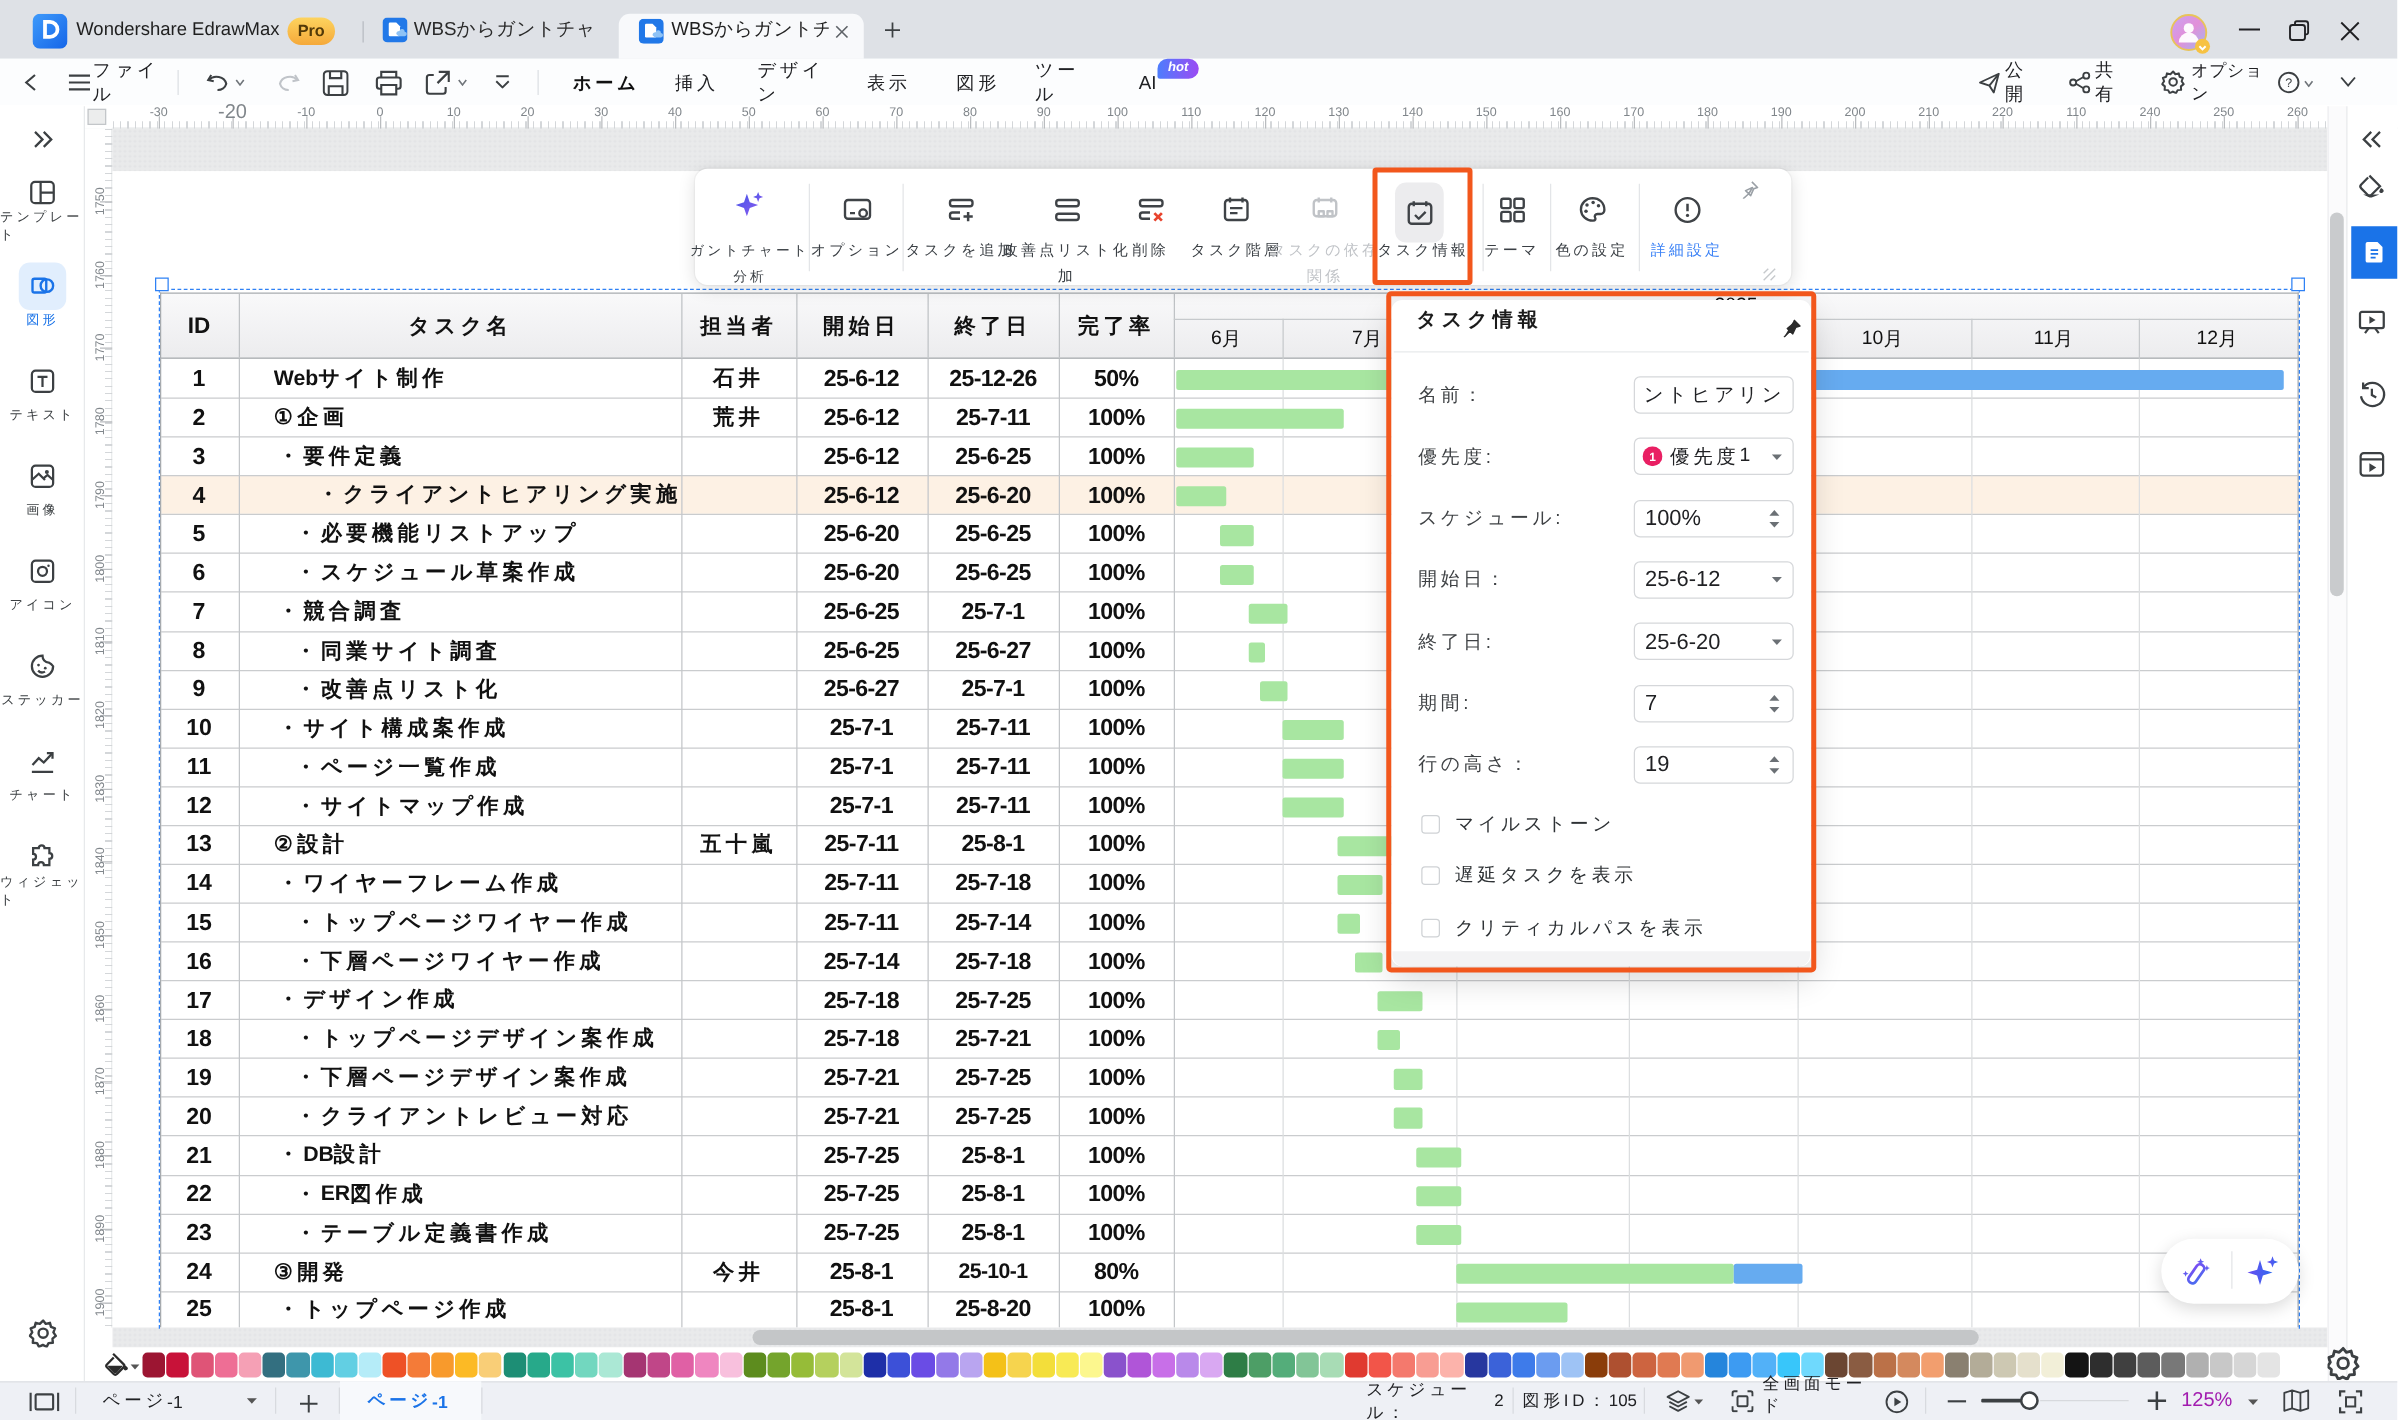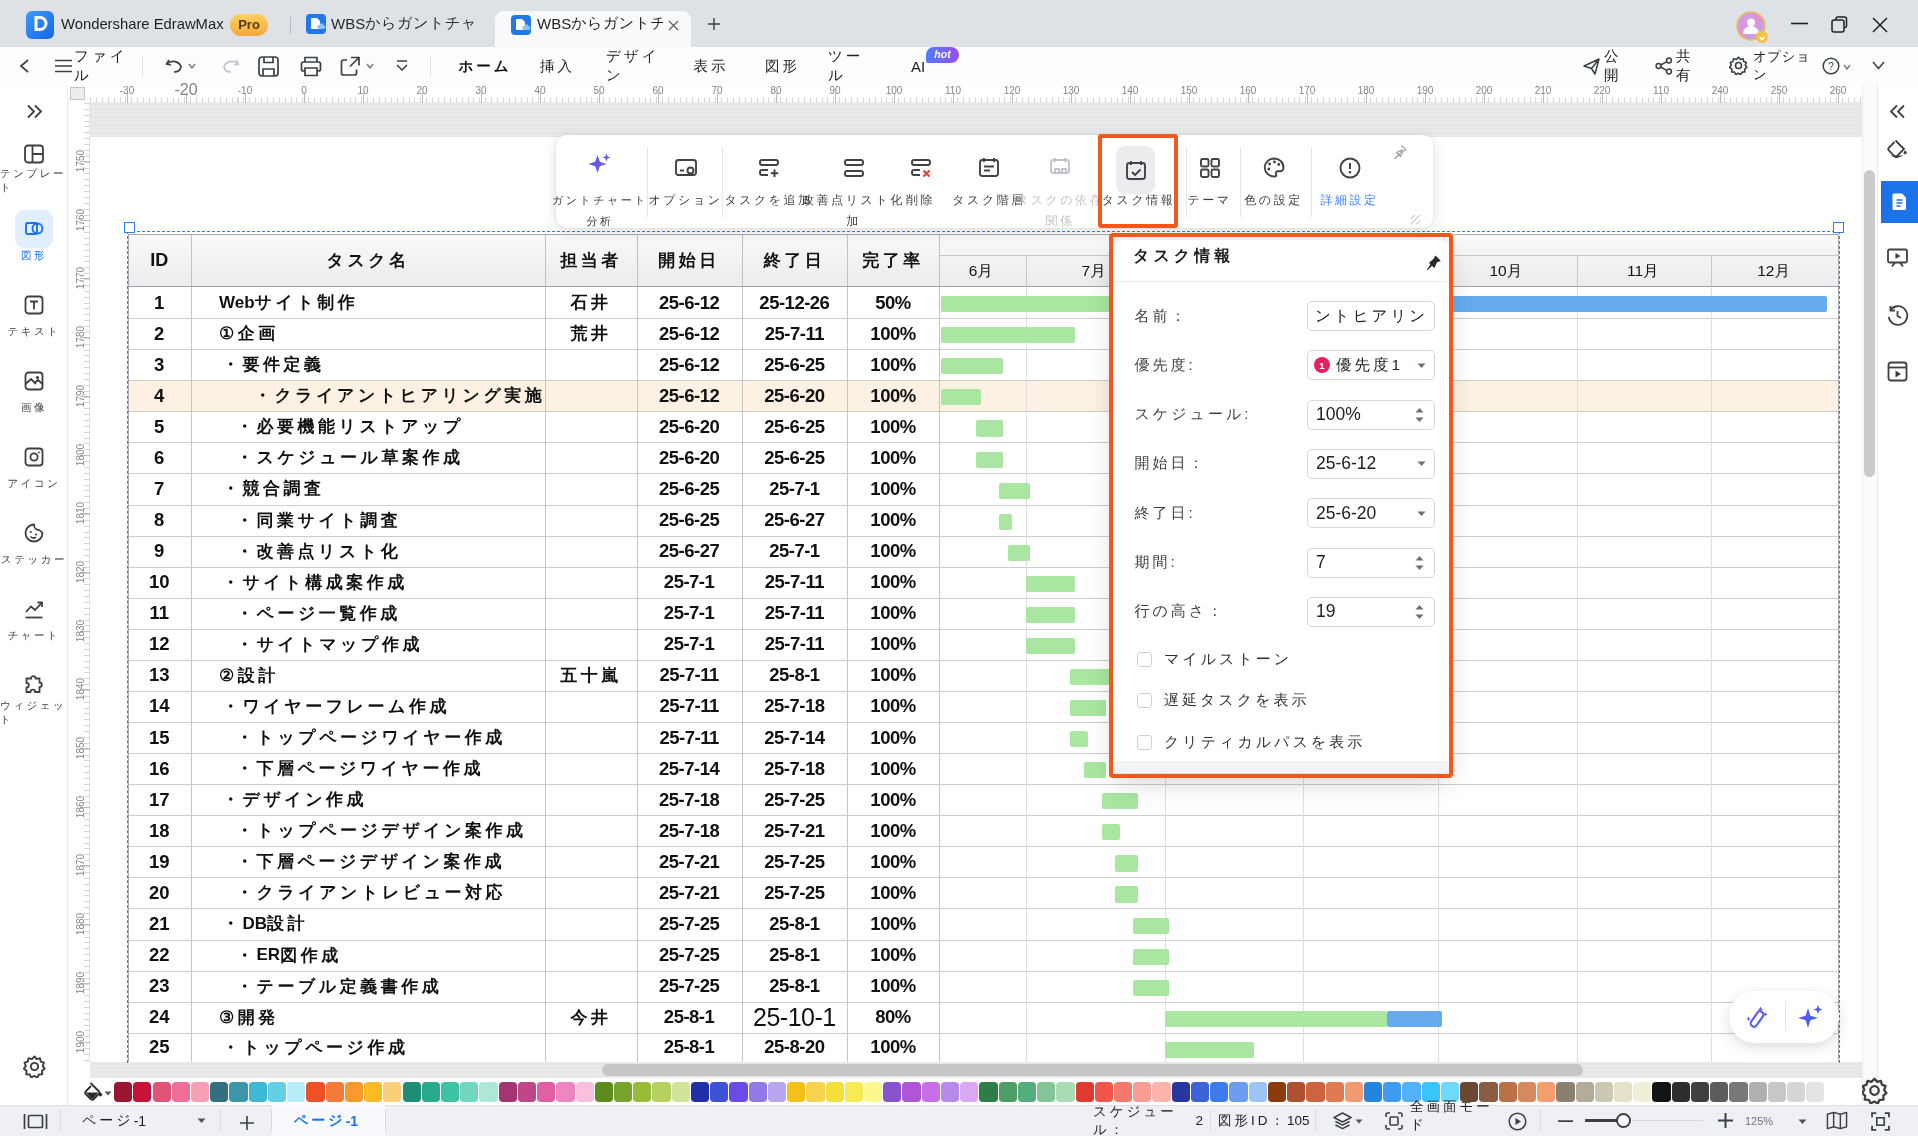--- a/index.html
+++ b/index.html
@@ -577,21 +577,21 @@
 <div class="a ctr" style="left:847.2px;top:970.5px;width:91.7px;height:31.1px;font-size:18.5px;color:#111;font-weight:700;letter-spacing:-0.5px">100%</div>
 <div class="a ctr" style="left:127.5px;top:1001.6px;width:63.5px;height:31.1px;font-size:18.5px;color:#111;font-weight:700">24</div>
 <div class="a ctr" style="left:219px;top:1001.6px;width:326.3px;height:31.1px;font-size:17px;color:#111;font-weight:700;justify-content:flex-start;white-space:nowrap;overflow:hidden">
     <span class="ls35">③</span> 
     <span class="ls35">開発</span>
   </div>
 <div class="a ctr" style="left:545.3px;top:1001.6px;width:91.3px;height:31.1px;font-size:17px;color:#111;font-weight:700">
     <span class="ls35">今井</span>
   </div>
 <div class="a ctr" style="left:636.6px;top:1001.6px;width:105px;height:31.1px;font-size:18.5px;color:#111;font-weight:700;letter-spacing:-0.5px">25-8-1</div>
-<div class="a ctr" style="left:741.6px;top:1001.6px;width:105.6px;height:31.1px;font-size:25px;color:#111;font-weight:400;letter-spacing:-0.5px">25-10-1</div>
+<div class="a ctr" style="left:741.6px;top:1001.6px;width:105.6px;height:31.1px;font-size:17px;color:#111;font-weight:700;letter-spacing:-0.5px">25-10-1</div>
 <div class="a ctr" style="left:847.2px;top:1001.6px;width:91.7px;height:31.1px;font-size:18.5px;color:#111;font-weight:700;letter-spacing:-0.5px">80%</div>
 <div class="a ctr" style="left:127.5px;top:1032.7px;width:63.5px;height:29.3px;font-size:18.5px;color:#111;font-weight:700">25</div>
 <div class="a ctr" style="left:222px;top:1032.7px;width:323.3px;height:29.3px;font-size:17px;color:#111;font-weight:700;justify-content:flex-start;white-space:nowrap;overflow:hidden">
     <span class="ls35">・トップページ作成</span>
   </div>
 <div class="a ctr" style="left:636.6px;top:1032.7px;width:105px;height:29.3px;font-size:18.5px;color:#111;font-weight:700;letter-spacing:-0.5px">25-8-1</div>
 <div class="a ctr" style="left:741.6px;top:1032.7px;width:105.6px;height:29.3px;font-size:18.5px;color:#111;font-weight:700;letter-spacing:-0.5px">25-8-20</div>
 <div class="a ctr" style="left:847.2px;top:1032.7px;width:91.7px;height:29.3px;font-size:18.5px;color:#111;font-weight:700;letter-spacing:-0.5px">100%</div>
 <div class="a" style="left:940.6px;top:296.1px;width:443.2px;height:16.2px;background:#a8e6a1;border-radius:2px"></div>
 <div class="a" style="left:1383.8px;top:296.1px;width:443.2px;height:16.2px;background:#66abf0;border-radius:2px"></div>
@@ -1028,21 +1028,21 @@
 <div class="a" style="left:1540px;top:1110px;width:1px;height:21px;background:#d8dadf"></div>
 <svg class="a" style="left:1558px;top:1119.5px" width="15" height="2.5" viewBox="0 0 15 2.5">
     <path d="M0 1.25 H15" stroke="#3c4043" stroke-width="2"></path>
   </svg>
 <div class="a" style="left:1585px;top:1119.2px;width:33px;height:2.6px;background:#3c4043;border-radius:1px"></div>
 <div class="a" style="left:1632px;top:1119.7px;width:71px;height:1.8px;background:#d7d9dd;border-radius:1px"></div>
 <div class="a" style="left:1615.5px;top:1113px;width:15px;height:15px;background:#fff;border:2px solid #3c4043;border-radius:50%"></div>
 <svg class="a" style="left:1718px;top:1113px" width="15" height="15" viewBox="0 0 15 15">
     <path d="M7.5 0 V15 M0 7.5 H15" stroke="#3c4043" stroke-width="2"></path>
   </svg>
-<div class="a ctr" style="left:1745px;top:1105px;width:45px;height:31px;font-size:11px;color:#737373;justify-content:flex-start">125%</div>
+<div class="a ctr" style="left:1745px;top:1105px;width:45px;height:31px;font-size:16px;color:#a21caf;justify-content:flex-start">125%</div>
 <svg class="a" style="left:1798px;top:1119px" width="9" height="6" viewBox="0 0 9 6">
     <path d="M0.5 0.5 L4.5 5 L8.5 0.5" fill="#555"></path>
   </svg>
 <svg class="a" style="left:1826px;top:1111px" width="22" height="19" viewBox="0 0 23 19">
     <path d="M1.5 3 L8 1 L15 3 L21.5 1 V16 L15 18 L8 16 L1.5 18 z M8 1 V16 M15 3 V18" fill="none" stroke="#3c4043" stroke-width="1.5" stroke-linejoin="round"></path>
   </svg>
 <svg class="a" style="left:1871px;top:1112px" width="19" height="19" viewBox="0 0 18 18">
     <path d="M1 5 V1 H5 M13 1 h4 V5 M17 13 v4 h-4 M5 17 H1 V13" fill="none" stroke="#3c4043" stroke-width="1.7"></path>
     <rect x="5.5" y="5.5" width="7" height="7" fill="none" stroke="#3c4043" stroke-width="1.5"></rect>
   </svg>

